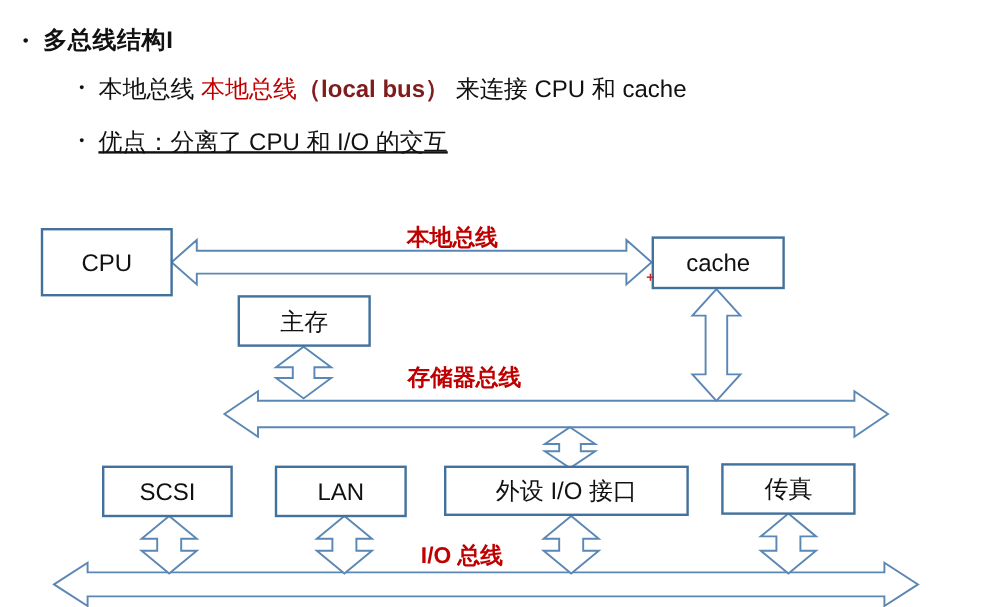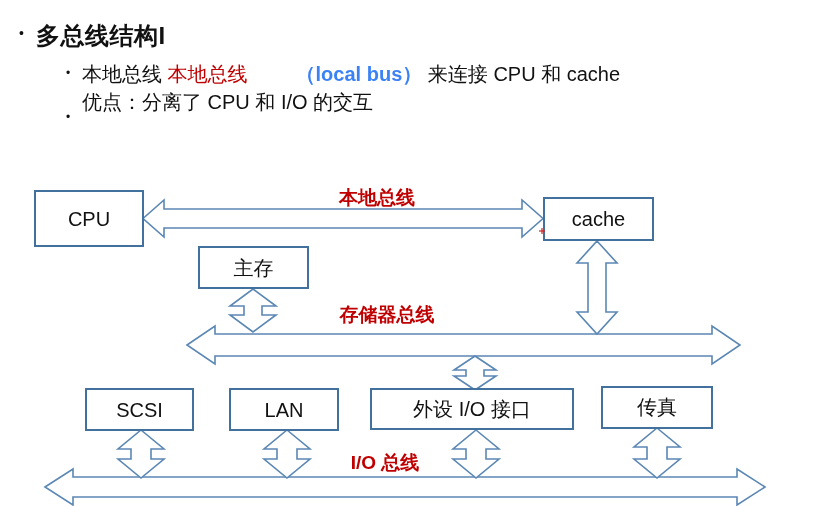--- a/index.html
+++ b/index.html
@@ -7,24 +7,24 @@
     position: relative;
     width: 828px;
     height: 506px;
     background: #ffffff;
     overflow: hidden;
     font-family: "Liberation Sans", "DejaVu Sans", sans-serif;
     color: #111111;
   }
   .abs { position: absolute; white-space: nowrap; }
   .bullet-marker { color: #111111; }
-  .t-title { font-size: 24px; font-weight: bold; letter-spacing: 0.5px; }
+  .t-title { font-size: 20px; font-weight: bold; letter-spacing: 0.5px; }
   .t-body  { font-size: 20px; }
   .red     { color: #c00000; }
-  .red-bold{ color: #3b82f6; font-weight: bold; margin-left: 48px; }
+  .red-bold{ color: #7f1d1d; font-weight: bold; }
   svg.diagram { position: absolute; left: 0; top: 0; }
   svg .box      { fill: #ffffff; stroke: #41719c; stroke-width: 2; }
   svg .arrow    { fill: #ffffff; stroke: #5b87b5; stroke-width: 1.6; stroke-linejoin: miter; }
   svg .box-label{ font-size: 20px; fill: #111111; text-anchor: middle;
                   font-family: "Liberation Sans", "DejaVu Sans", sans-serif; }
   svg .bus-label{ font-size: 19px; font-weight: bold; fill: #c00000; text-anchor: middle;
                   font-family: "Liberation Sans", "DejaVu Sans", sans-serif; }
   svg .stray    { stroke: #cc2222; stroke-width: 1.2; }
 </style>
 </head>
@@ -32,21 +32,21 @@
 
 <div class="stage">
 
   <span class="abs bullet-marker" style="left:19px; top:25px; font-size:14px;">•</span>
   <span class="abs t-title" style="left:36px; top:20px;">多总线结构I</span>
 
   <span class="abs bullet-marker" style="left:66px; top:66px; font-size:12px;">•</span>
   <span class="abs t-body" style="left:82px; top:61px;"><span>本地总线 </span><span class="red">本地总线</span><span class="red-bold">（local bus）</span><span> 来连接 CPU 和 cache</span></span>
 
   <span class="abs bullet-marker" style="left:66px; top:110px; font-size:12px;">•</span>
-  <span class="abs t-body" style="left:82px; top:89px;">优点：分离了 CPU 和 I/O 的交互</span>
+  <span class="abs t-body" style="left:82px; top:105px;text-decoration:underline;">优点：分离了 CPU 和 I/O 的交互</span>
 
   <svg class="diagram" width="828" height="506" viewBox="0 0 828 506">
 
     <path class="arrow" d="M143,218.5 L164,200 L164,209 L522,209 L522,200 L543,218.5 L522,237 L522,228 L164,228 L164,237 Z"></path>
     <path class="arrow" d="M187,345 L215,326 L215,334 L712,334 L712,326 L740,345 L712,364 L712,356 L215,356 L215,364 Z"></path>
     <path class="arrow" d="M45,487 L73,469 L73,477 L737,477 L737,469 L765,487 L737,505 L737,497 L73,497 L73,505 Z"></path>
 
     <path class="arrow" d="M253,289 L276,306 L262,306 L262,315 L276,315 L253,332 L230,315 L244,315 L244,306 L230,306 Z"></path>
     <path class="arrow" d="M597,241 L617,263 L606,263 L606,312 L617,312 L597,334 L577,312 L588,312 L588,263 L577,263 Z"></path>
     <path class="arrow" d="M475,356 L496,370 L484,370 L484,376 L496,376 L475,390 L454,376 L466,376 L466,370 L454,370 Z"></path>

